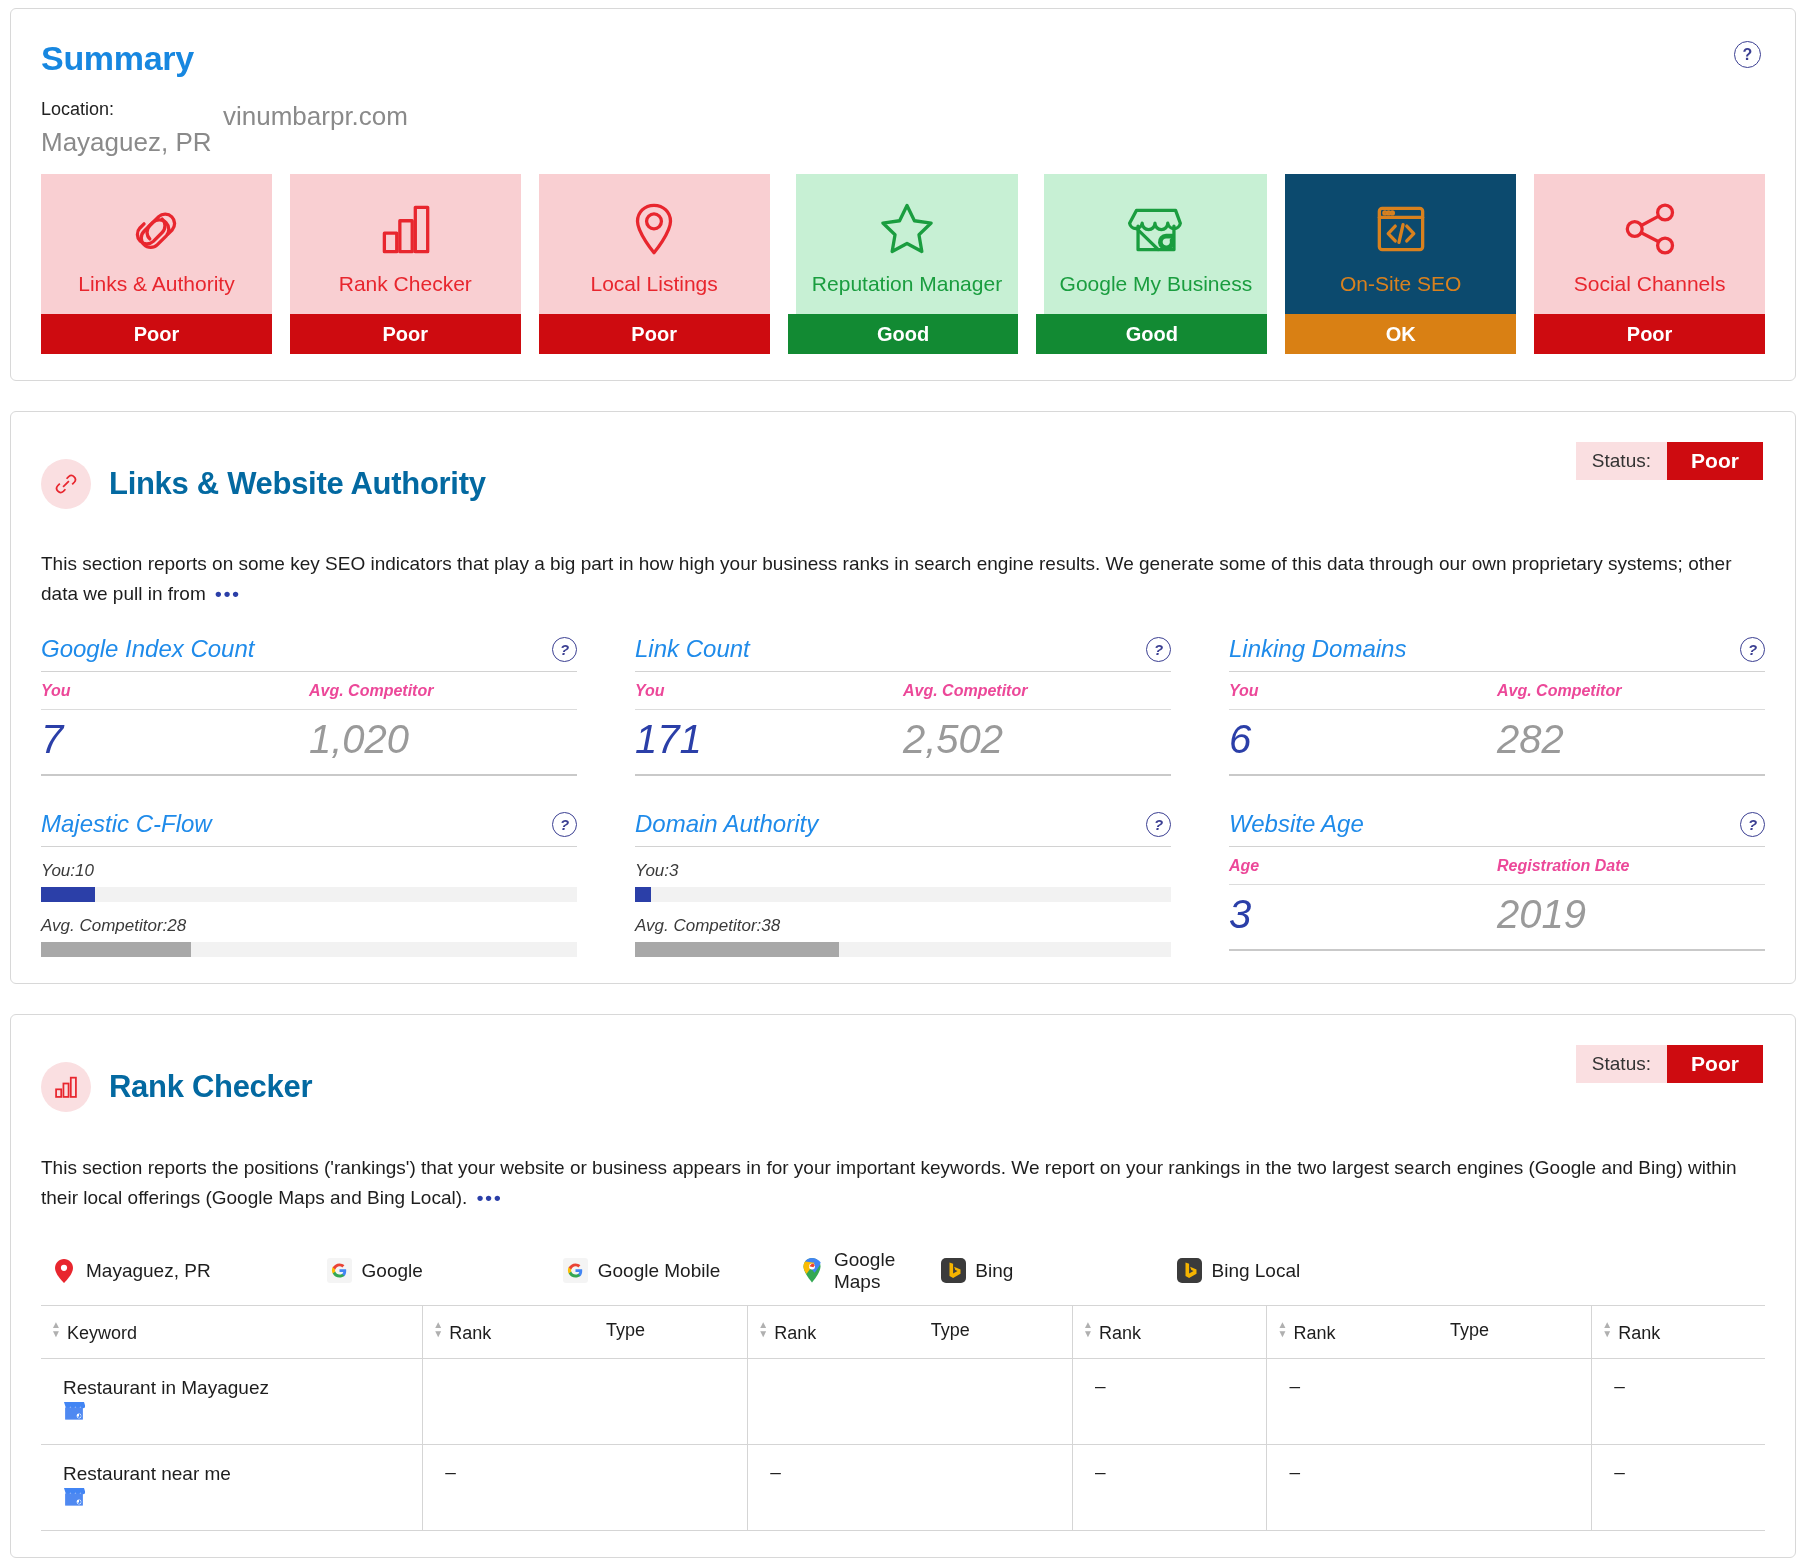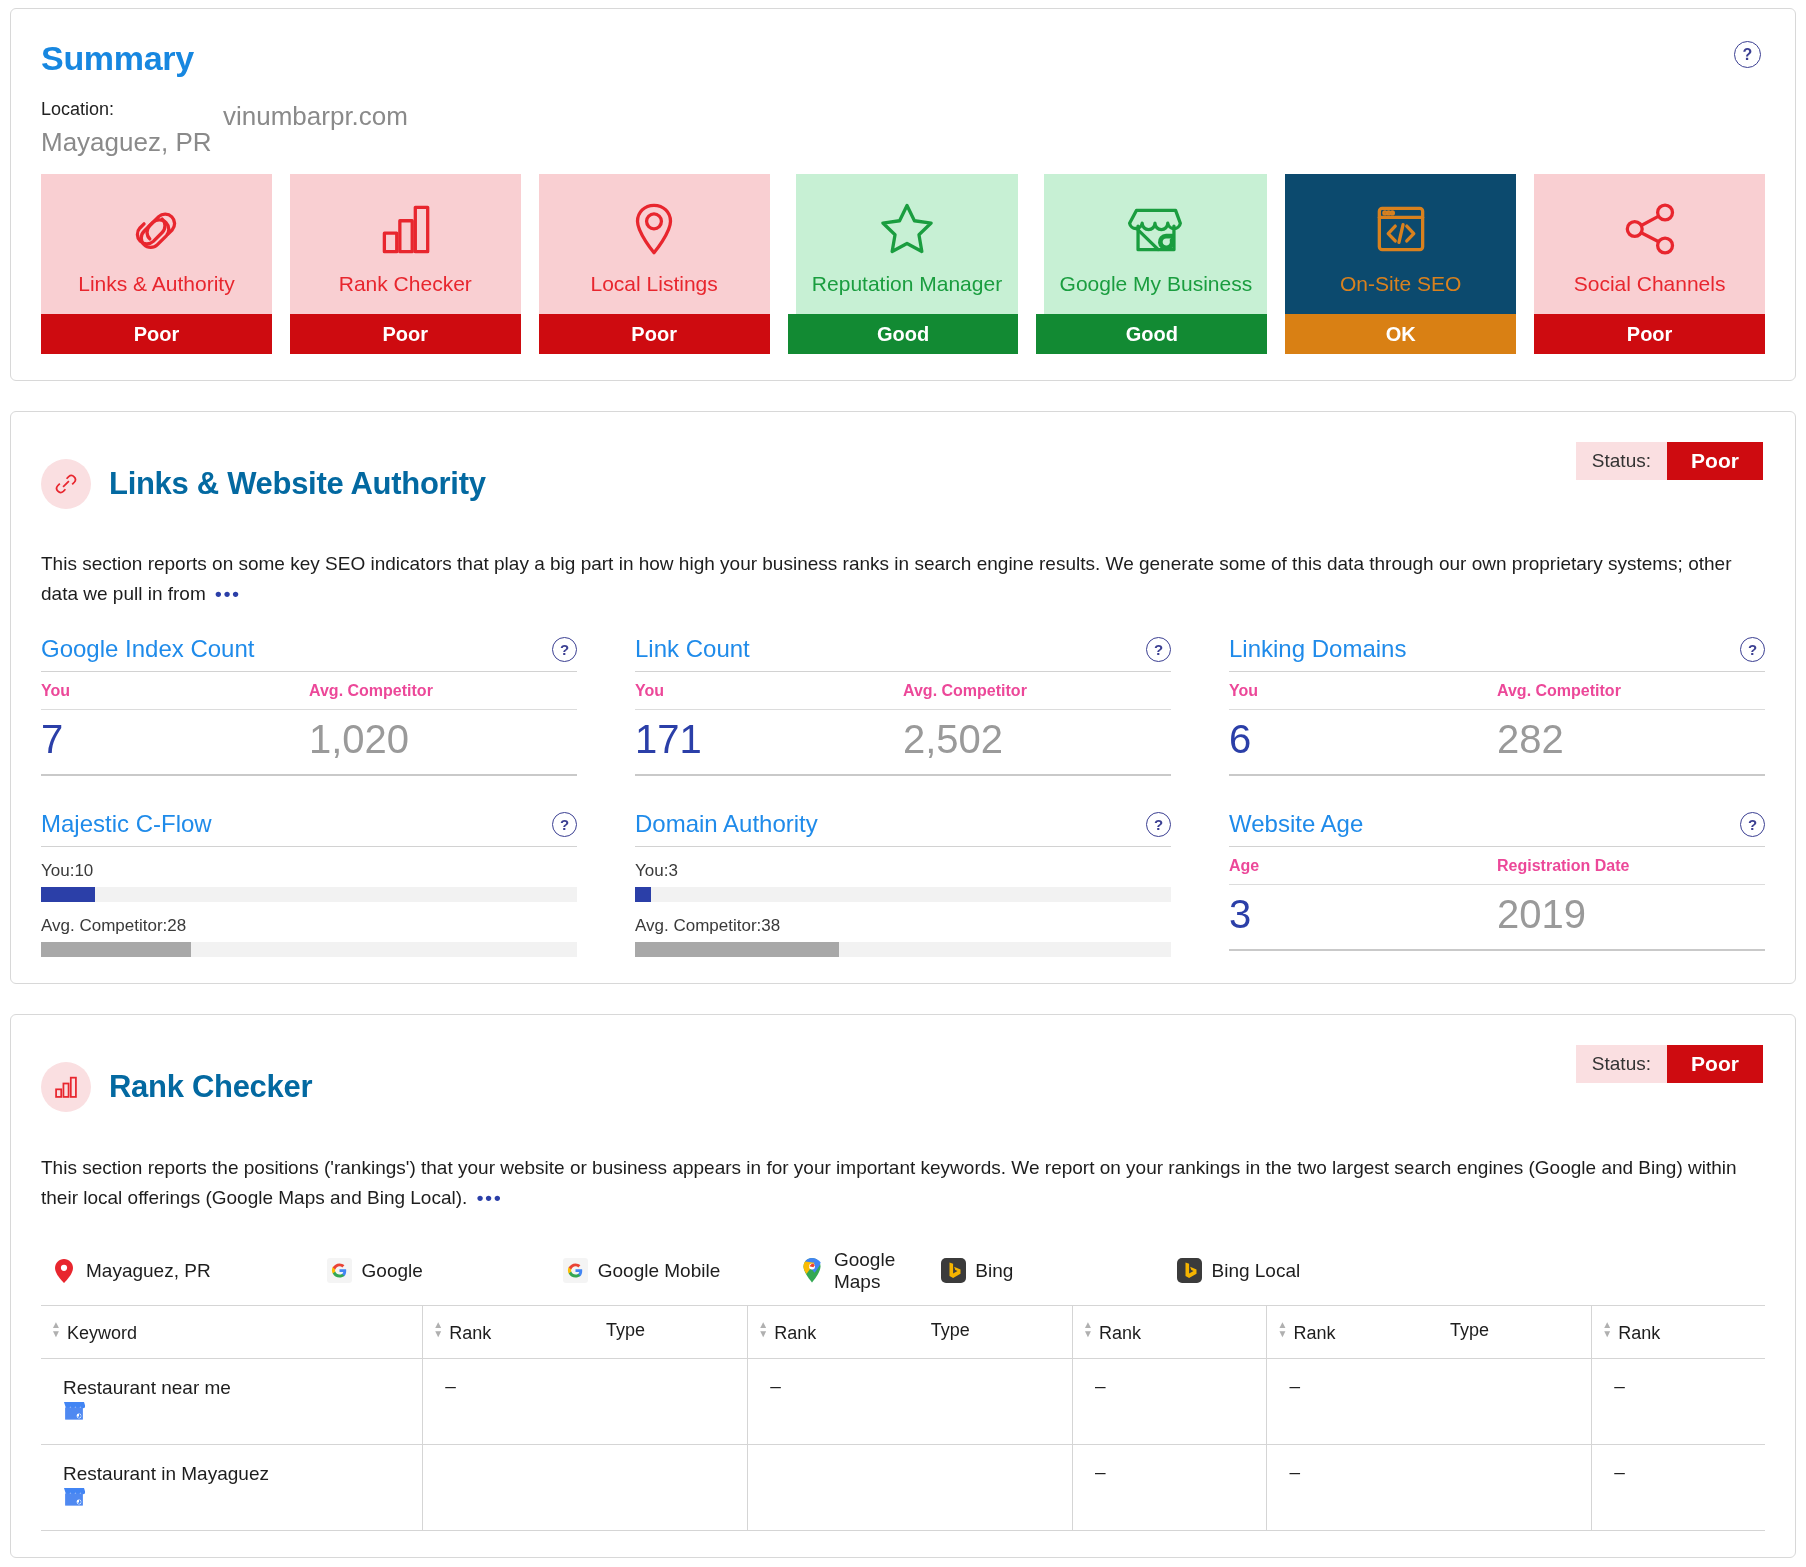--- a/index.html
+++ b/index.html
@@ -163,21 +163,21 @@
     padding-left: 4px;
   }
 
   
   .metrics {
     display: grid;
     grid-template-columns: repeat(3, 1fr);
     column-gap: 58px;
     row-gap: 34px;
   }
-  .metric { position: relative; }
+  .metric { position: relative; font-style: italic; }
   .metric-head {
     display: flex;
     align-items: center;
     justify-content: space-between;
     padding-bottom: 8px;
   }
   .metric-title {
     font-size: 24px;
     color: #1f8bea;
   }
@@ -643,48 +643,48 @@
           <th class="col-sep"><span class="sort-arrows">▲<br>▼</span><span>Rank</span></th>
           <th><span>Type</span></th>
           <th class="col-sep"><span class="sort-arrows">▲<br>▼</span><span>Rank</span></th>
           <th class="col-sep"><span class="sort-arrows">▲<br>▼</span><span>Rank</span></th>
           <th><span>Type</span></th>
           <th class="col-sep"><span class="sort-arrows">▲<br>▼</span><span>Rank</span></th>
         </tr>
       </thead>
     <tbody id="rank-body">
         <tr>
-          <td><div class="kw-name">Restaurant near me</div><span class="gmb-mini"><svg width="22" height="20" viewBox="0 0 22 20">
-                <path d="M1 1h20l1.4 4.4a2.6 2.6 0 0 1-5 0 2.6 2.6 0 0 1-5 0 2.6 2.6 0 0 1-5 0 2.6 2.6 0 0 1-5 0z" fill="#4285f4"></path>
-                <rect x="2.2" y="6.5" width="17.6" height="12" fill="#4285f4"></rect>
-                <rect x="2.2" y="6.5" width="17.6" height="12" fill="#5b8def" opacity=".55"></rect>
-                <circle cx="16" cy="15" r="2.4" fill="#fff"></circle>
-                <path d="M16 13.1a1.9 1.9 0 1 1-1.8 2.5h1.8z" fill="#4285f4"></path>
-              </svg></span></td>
-          <td class="col-sep"><span class="dash">–</span></td>
-          <td><span class="dash"></span></td>
-          <td class="col-sep"><span class="dash">–</span></td>
-          <td><span class="dash"></span></td>
-          <td class="col-sep"><span class="dash">–</span></td>
-          <td class="col-sep"><span class="dash">–</span></td>
-          <td><span class="dash"></span></td>
-          <td class="col-sep"><span class="dash">–</span></td>
-        </tr>
-        <tr>
           <td><div class="kw-name">Restaurant in Mayaguez</div><span class="gmb-mini"><svg width="22" height="20" viewBox="0 0 22 20">
                 <path d="M1 1h20l1.4 4.4a2.6 2.6 0 0 1-5 0 2.6 2.6 0 0 1-5 0 2.6 2.6 0 0 1-5 0 2.6 2.6 0 0 1-5 0z" fill="#4285f4"></path>
                 <rect x="2.2" y="6.5" width="17.6" height="12" fill="#4285f4"></rect>
                 <rect x="2.2" y="6.5" width="17.6" height="12" fill="#5b8def" opacity=".55"></rect>
                 <circle cx="16" cy="15" r="2.4" fill="#fff"></circle>
                 <path d="M16 13.1a1.9 1.9 0 1 1-1.8 2.5h1.8z" fill="#4285f4"></path>
               </svg></span></td>
           <td class="col-sep"><span class="dash"></span></td>
           <td><span class="dash"></span></td>
           <td class="col-sep"><span class="dash"></span></td>
           <td><span class="dash"></span></td>
           <td class="col-sep"><span class="dash">–</span></td>
           <td class="col-sep"><span class="dash">–</span></td>
           <td><span class="dash"></span></td>
           <td class="col-sep"><span class="dash">–</span></td>
         </tr>
+        <tr>
+          <td><div class="kw-name">Restaurant near me</div><span class="gmb-mini"><svg width="22" height="20" viewBox="0 0 22 20">
+                <path d="M1 1h20l1.4 4.4a2.6 2.6 0 0 1-5 0 2.6 2.6 0 0 1-5 0 2.6 2.6 0 0 1-5 0 2.6 2.6 0 0 1-5 0z" fill="#4285f4"></path>
+                <rect x="2.2" y="6.5" width="17.6" height="12" fill="#4285f4"></rect>
+                <rect x="2.2" y="6.5" width="17.6" height="12" fill="#5b8def" opacity=".55"></rect>
+                <circle cx="16" cy="15" r="2.4" fill="#fff"></circle>
+                <path d="M16 13.1a1.9 1.9 0 1 1-1.8 2.5h1.8z" fill="#4285f4"></path>
+              </svg></span></td>
+          <td class="col-sep"><span class="dash">–</span></td>
+          <td><span class="dash"></span></td>
+          <td class="col-sep"><span class="dash">–</span></td>
+          <td><span class="dash"></span></td>
+          <td class="col-sep"><span class="dash">–</span></td>
+          <td class="col-sep"><span class="dash">–</span></td>
+          <td><span class="dash"></span></td>
+          <td class="col-sep"><span class="dash">–</span></td>
+        </tr>
       </tbody>
   </table>
 </section>
 
 </body></html>

